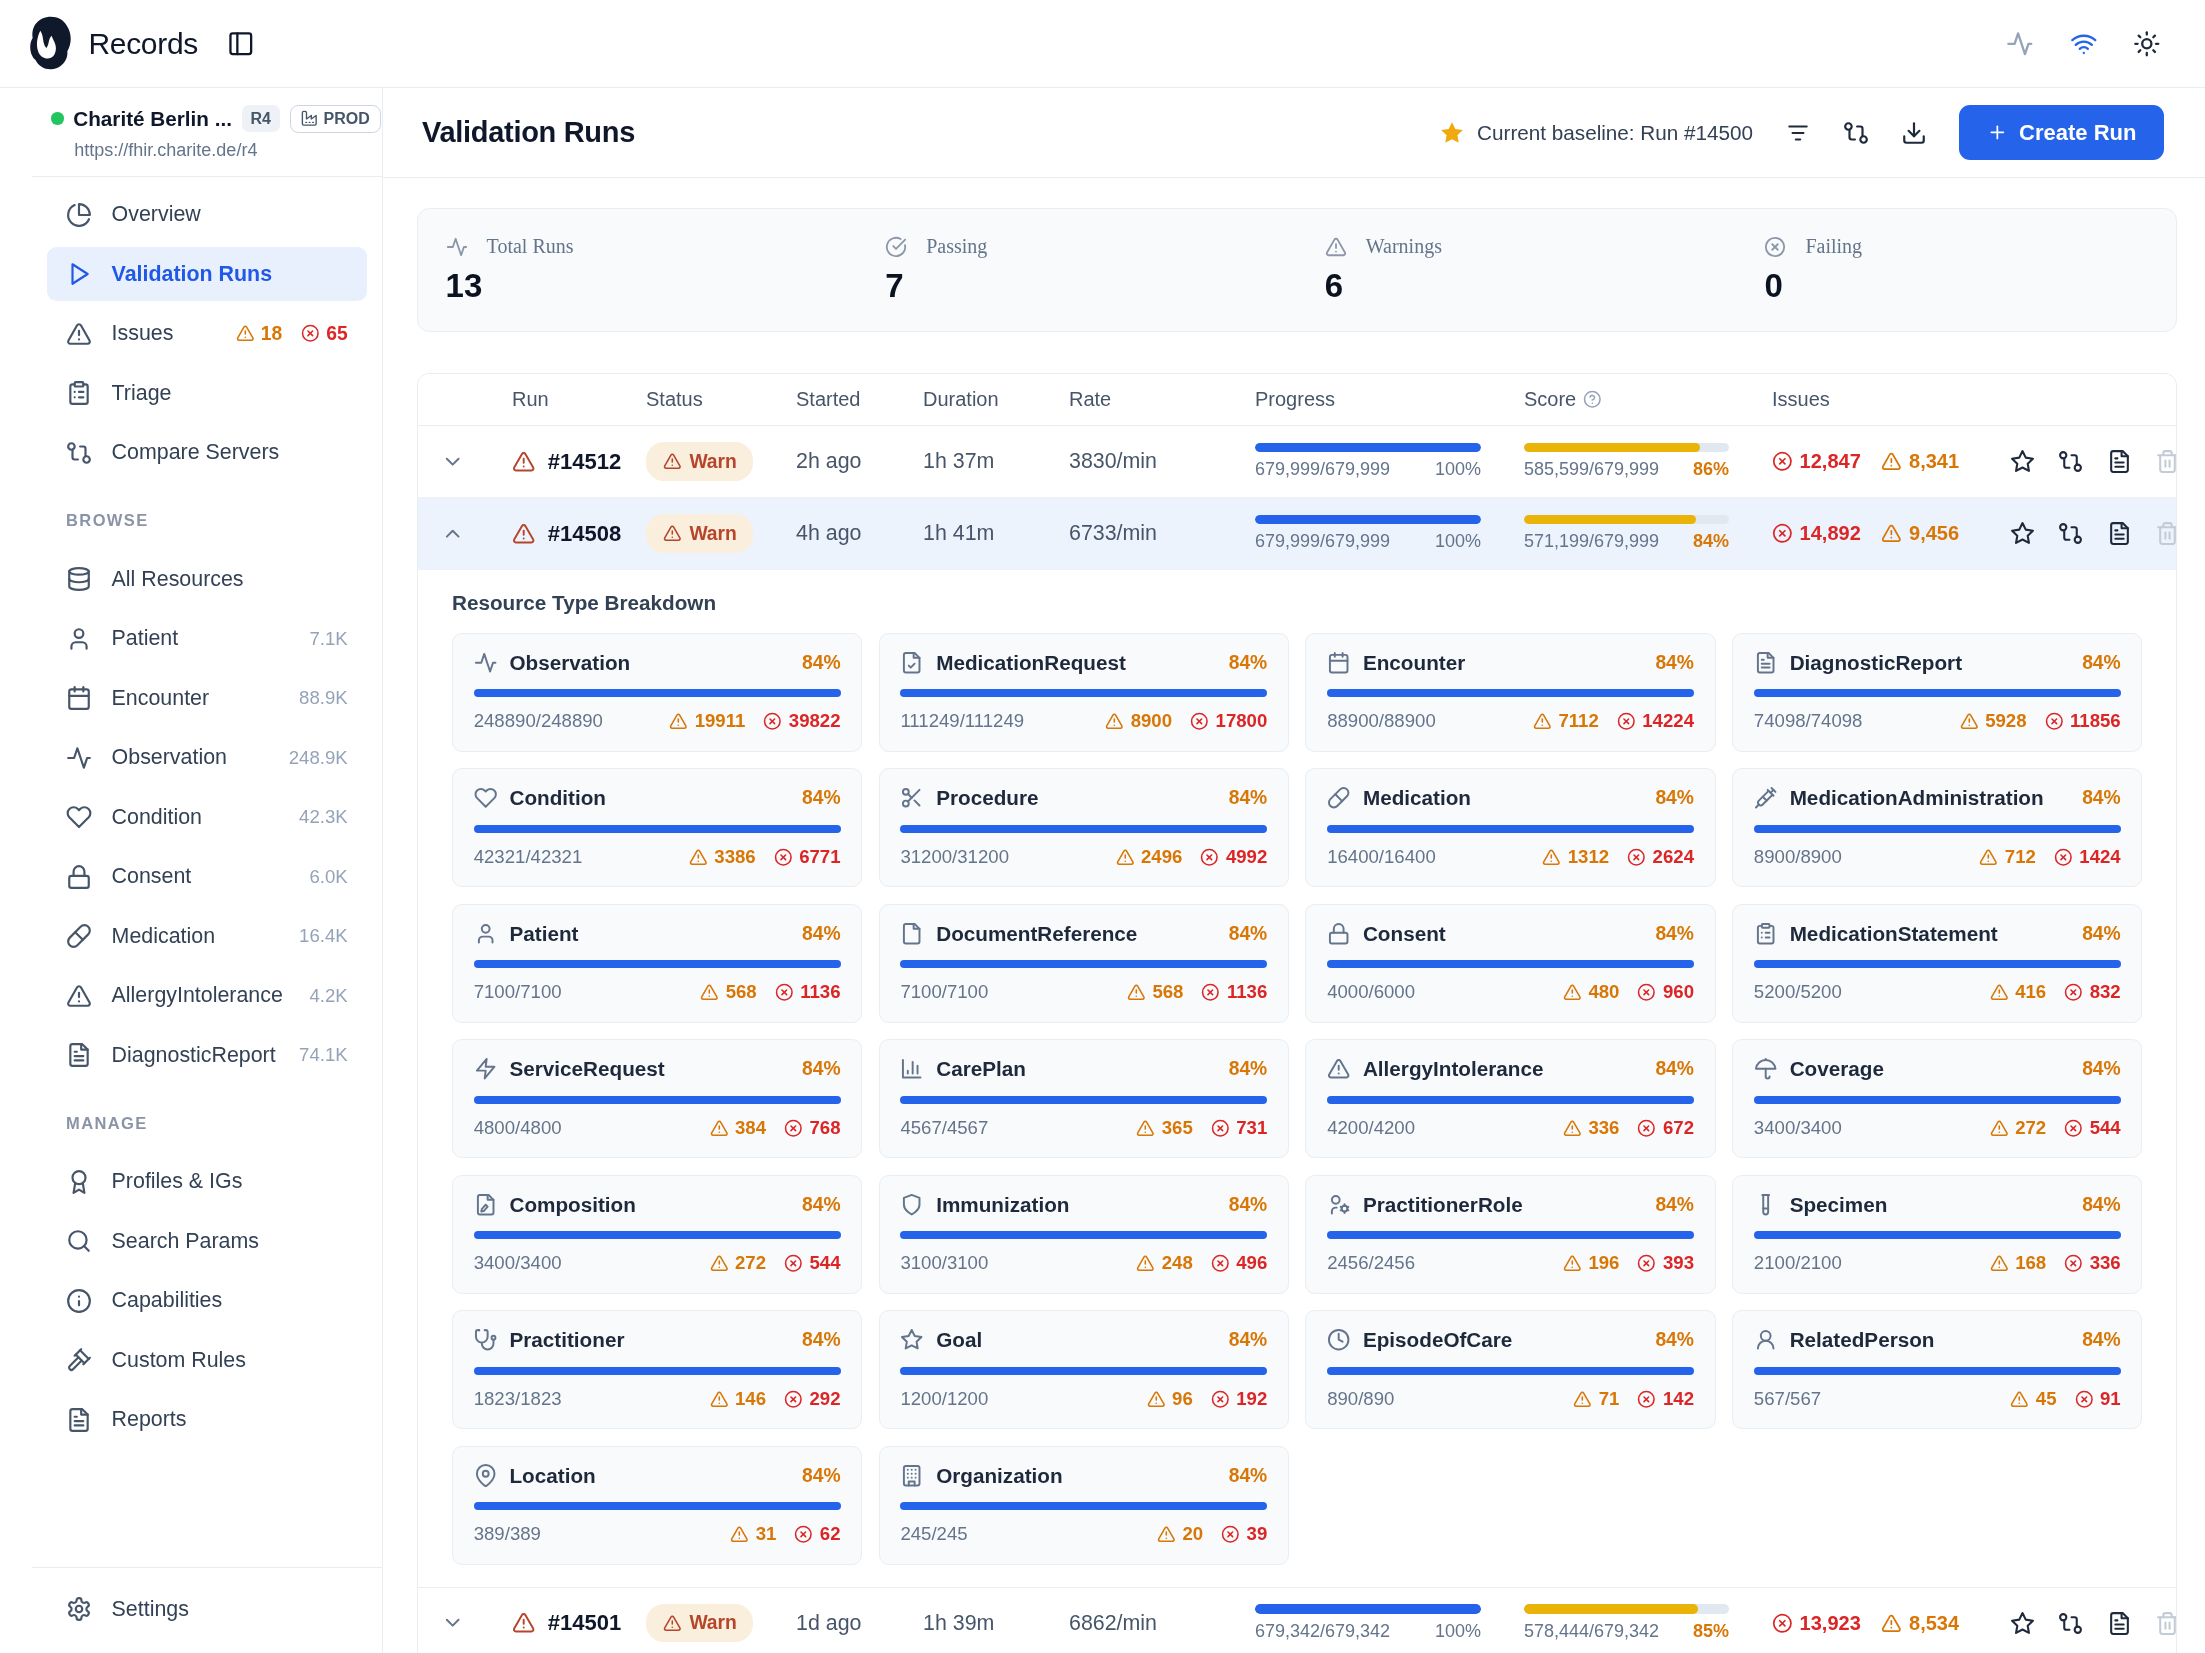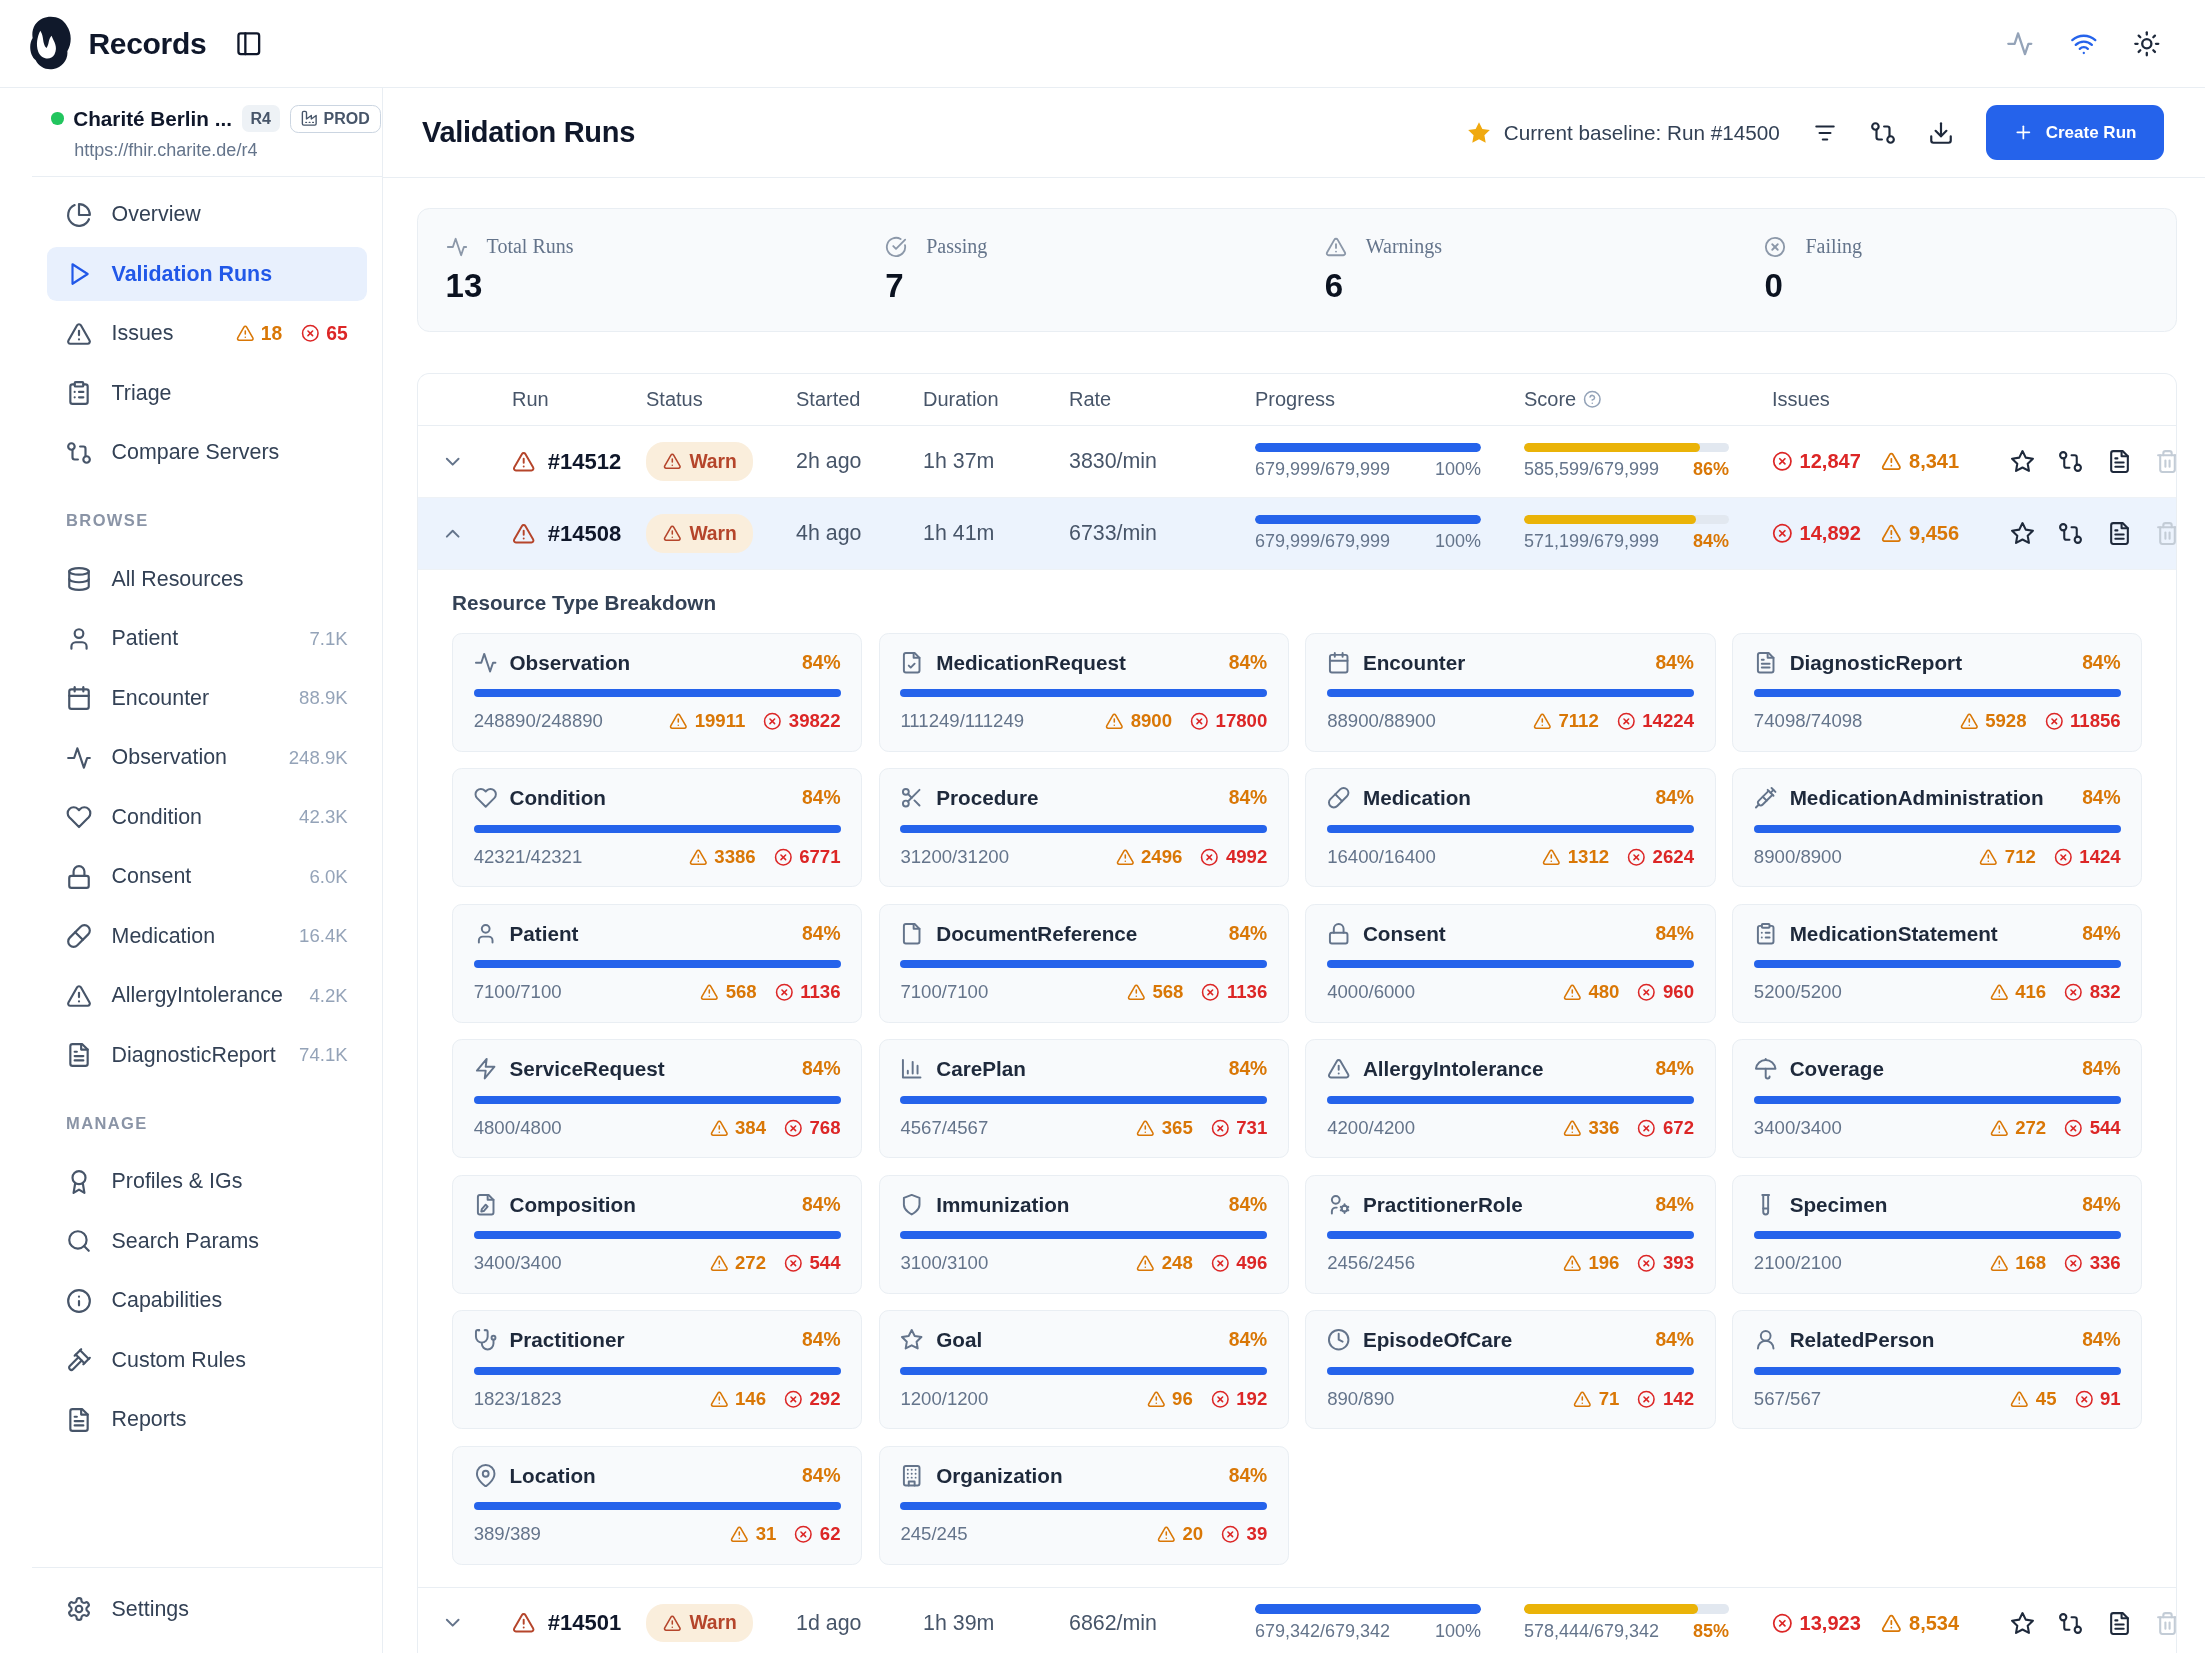--- a/index.html
+++ b/index.html
@@ -4,21 +4,21 @@
 <style>
   * { margin:0; padding:0; box-sizing:border-box; }
   html,body { width:2205px; height:1654px; }
   body { background:#fff; font-family:"Liberation Sans",sans-serif; color:#0f172a; overflow:hidden; }
   .ic { display:inline-block; }
   .ic svg { width:100%; height:100%; display:block; }
 
   
   .topbar { height:87px; display:flex; align-items:center; padding:0 44px 0 25px; background:#fff; }
   .logo-mark { width:51px; height:57px; }
-  .app-name { font-size:30px; font-weight:bold; letter-spacing:-0.3px; margin-left:12.4px; }
+  .app-name { font-size:30px; font-weight:normal; letter-spacing:-0.3px; margin-left:12.4px; }
   .panel-toggle { margin-left:29px; width:27.6px; height:27.6px; color:#0f172a; background:none; border:none; cursor:pointer; }
   .topbar-right { margin-left:auto; display:flex; align-items:center; gap:36px; }
   .tb-ic { width:27.6px; height:27.6px; }
   .ic-activity-top { color:#94a3b8; }
   .ic-wifi-top { color:#2563eb; }
   .ic-sun-top { color:#1e293b; }
 
   
   .shell { display:flex; height:1567px; border-top:0.7px solid #e9eef3; }
   .sidebar { width:351px; min-width:351px; border-right:0.7px solid #e9eef3; display:flex; flex-direction:column; background:#fff;margin-left:32px; }
@@ -48,21 +48,21 @@
   .sidebar-footer { margin-top:auto; border-top:0.7px solid #e9eef3; padding:13.8px 15px 12.4px; }
 
   
   .main { flex:1; display:flex; flex-direction:column; min-width:0; background:#fff; }
   .main-header { height:90px; display:flex; align-items:center; padding:0 41px 0 39px; border-bottom:0.7px solid #e9eef3; flex:none; }
   .page-title { font-size:29px; font-weight:bold; letter-spacing:-0.3px; }
   .header-right { margin-left:auto; display:flex; align-items:center; gap:32px; }
   .baseline { display:flex; align-items:center; gap:11.7px; font-size:20.7px; color:#334155; }
   .star-gold { width:26px; height:26px; color:#f0a90f; }
   .hdr-ic { width:26px; height:26px; color:#1e293b; background:none; border:none; cursor:pointer; }
-  .btn-primary { display:flex; align-items:center; gap:11.7px; background:#2563eb; color:#fff; font-size:17px; font-weight:600; height:55px; padding:0 27.6px; border-radius:11px; border:none; cursor:pointer; font-family:inherit; }
+  .btn-primary { display:flex; align-items:center; gap:11.7px; background:#2563eb; color:#fff; font-size:22px; font-weight:600; height:55px; padding:0 27.6px; border-radius:11px; border:none; cursor:pointer; font-family:inherit; }
   .btn-primary .ic { width:20.7px; height:20.7px; }
 
   .content { padding:30px 27.6px 0 34px; }
 
   .stats { height:124px; background:#f8fafc; border:0.7px solid #e9eef3; border-radius:12.4px; display:grid; grid-template-columns:repeat(4,1fr); align-items:center; }
   .stat { padding-left:27.6px; }
   .stat-top { display:flex; gap:19px; align-items:center; color:#64748b; font-size:20px;font-family:Liberation Serif, serif; }
   .stat-top .ic { width:22px; height:22px; color:#8c98a9; }
   .stat-value { font-size:33px; font-weight:bold; margin-top:8.3px; color:#0b1220; }
 

